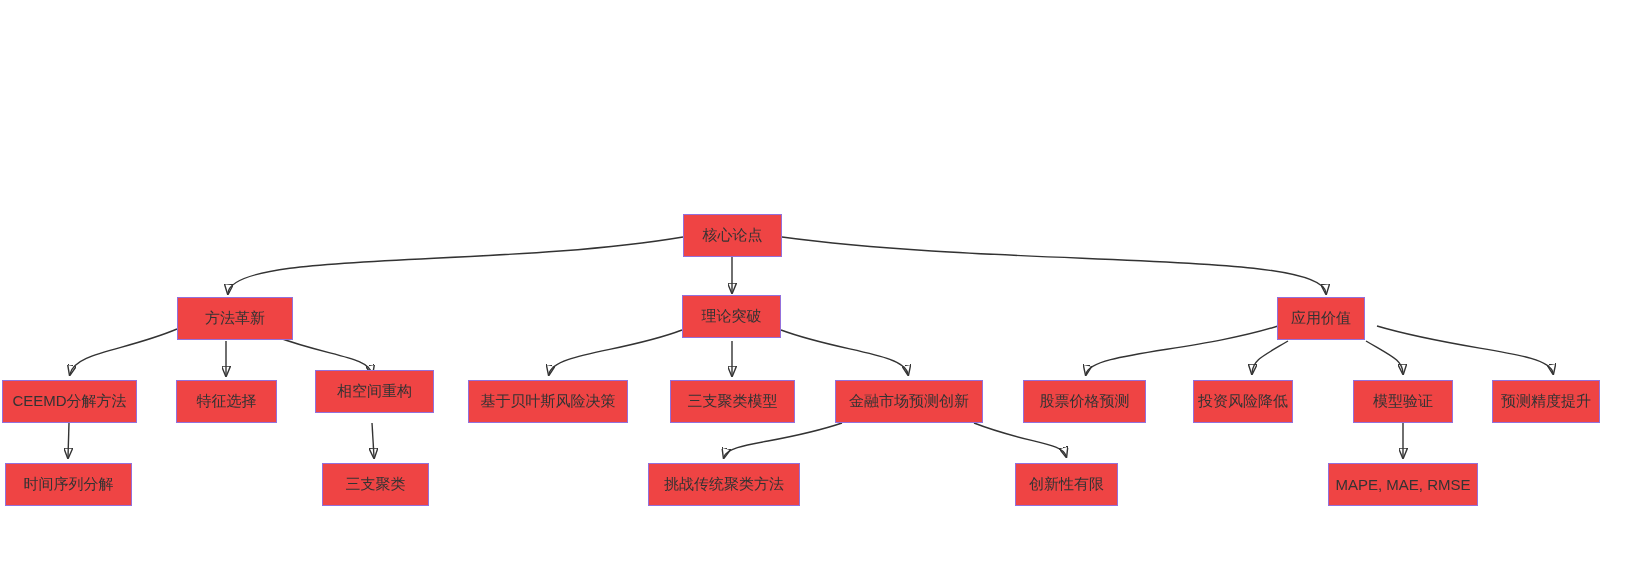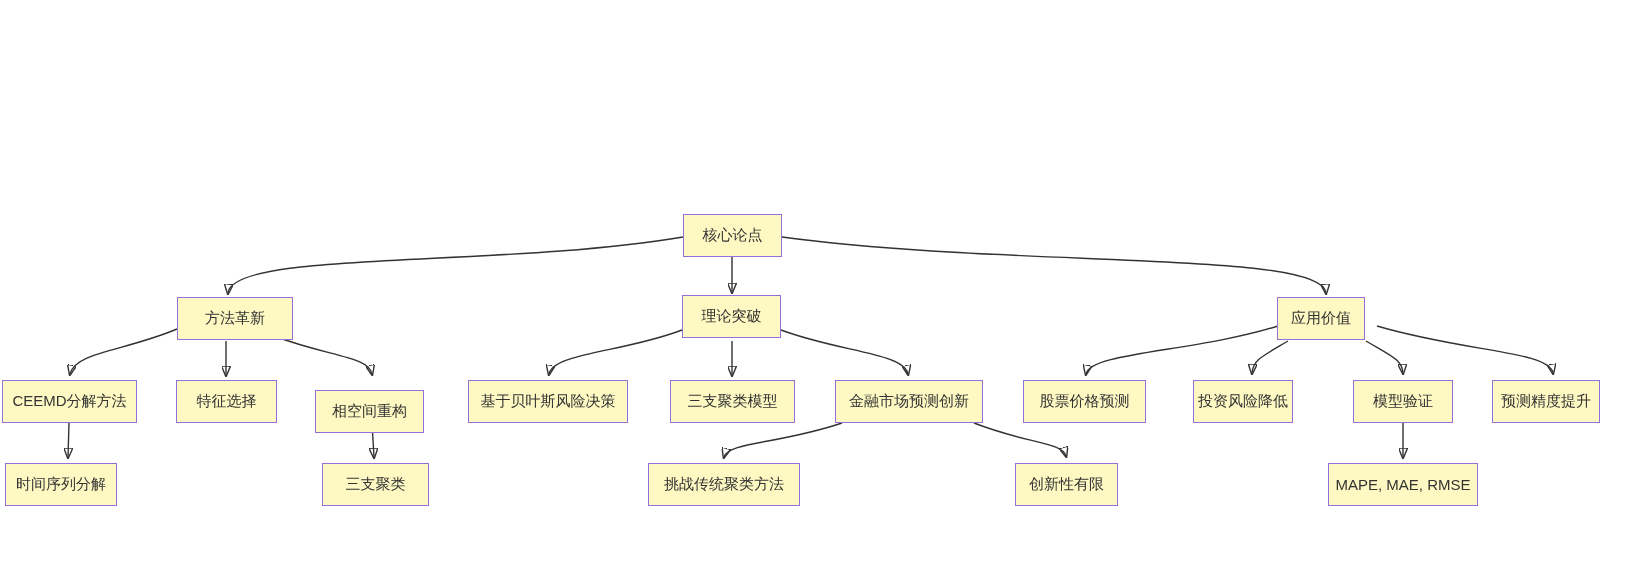--- a/index.html
+++ b/index.html
@@ -25,21 +25,21 @@
   }
   .edges path {
     fill: none;
     stroke: #333333;
     stroke-width: 1.4px;
   }
   .node {
     position: absolute;
     box-sizing: border-box;
     height: 43px;
-    background: #fef9c3;
+    background: #ef4444;
     border: 1px solid #9370DB;
     color: #333333;
     font-size: 15px;
     display: flex;
     align-items: center;
     justify-content: center;
     text-align: center;
     white-space: nowrap;
   }
 </style>
@@ -75,28 +75,28 @@
   </svg>
 
   <div class="node" style="left:683px; top:214px; width:99px">核心论点</div>
 
   <div class="node" style="left:177px; top:297px; width:116px">方法革新</div>
   <div class="node" style="left:682px; top:295px; width:99px">理论突破</div>
   <div class="node" style="left:1277px; top:297px; width:88px">应用价值</div>
 
   <div class="node" style="left:2px; top:380px; width:135px">CEEMD分解方法</div>
   <div class="node" style="left:176px; top:380px; width:101px">特征选择</div>
-  <div class="node" style="left:315px; top:390px; width:109px">相空间重构</div>
+  <div class="node" style="left:315px; top:370px; width:119px">相空间重构</div>
   <div class="node" style="left:468px; top:380px; width:160px">基于贝叶斯风险决策</div>
   <div class="node" style="left:670px; top:380px; width:125px">三支聚类模型</div>
   <div class="node" style="left:835px; top:380px; width:148px">金融市场预测创新</div>
   <div class="node" style="left:1023px; top:380px; width:123px">股票价格预测</div>
   <div class="node" style="left:1193px; top:380px; width:100px">投资风险降低</div>
   <div class="node" style="left:1353px; top:380px; width:100px">模型验证</div>
   <div class="node" style="left:1492px; top:380px; width:108px">预测精度提升</div>
 
-  <div class="node" style="left:5px; top:463px; width:112px">时间序列分解</div>
+  <div class="node" style="left:5px; top:463px; width:127px">时间序列分解</div>
   <div class="node" style="left:322px; top:463px; width:107px">三支聚类</div>
   <div class="node" style="left:648px; top:463px; width:152px">挑战传统聚类方法</div>
   <div class="node" style="left:1015px; top:463px; width:103px">创新性有限</div>
   <div class="node" style="left:1328px; top:463px; width:150px">MAPE, MAE, RMSE</div>
 
 </div>
 
 </body></html>

